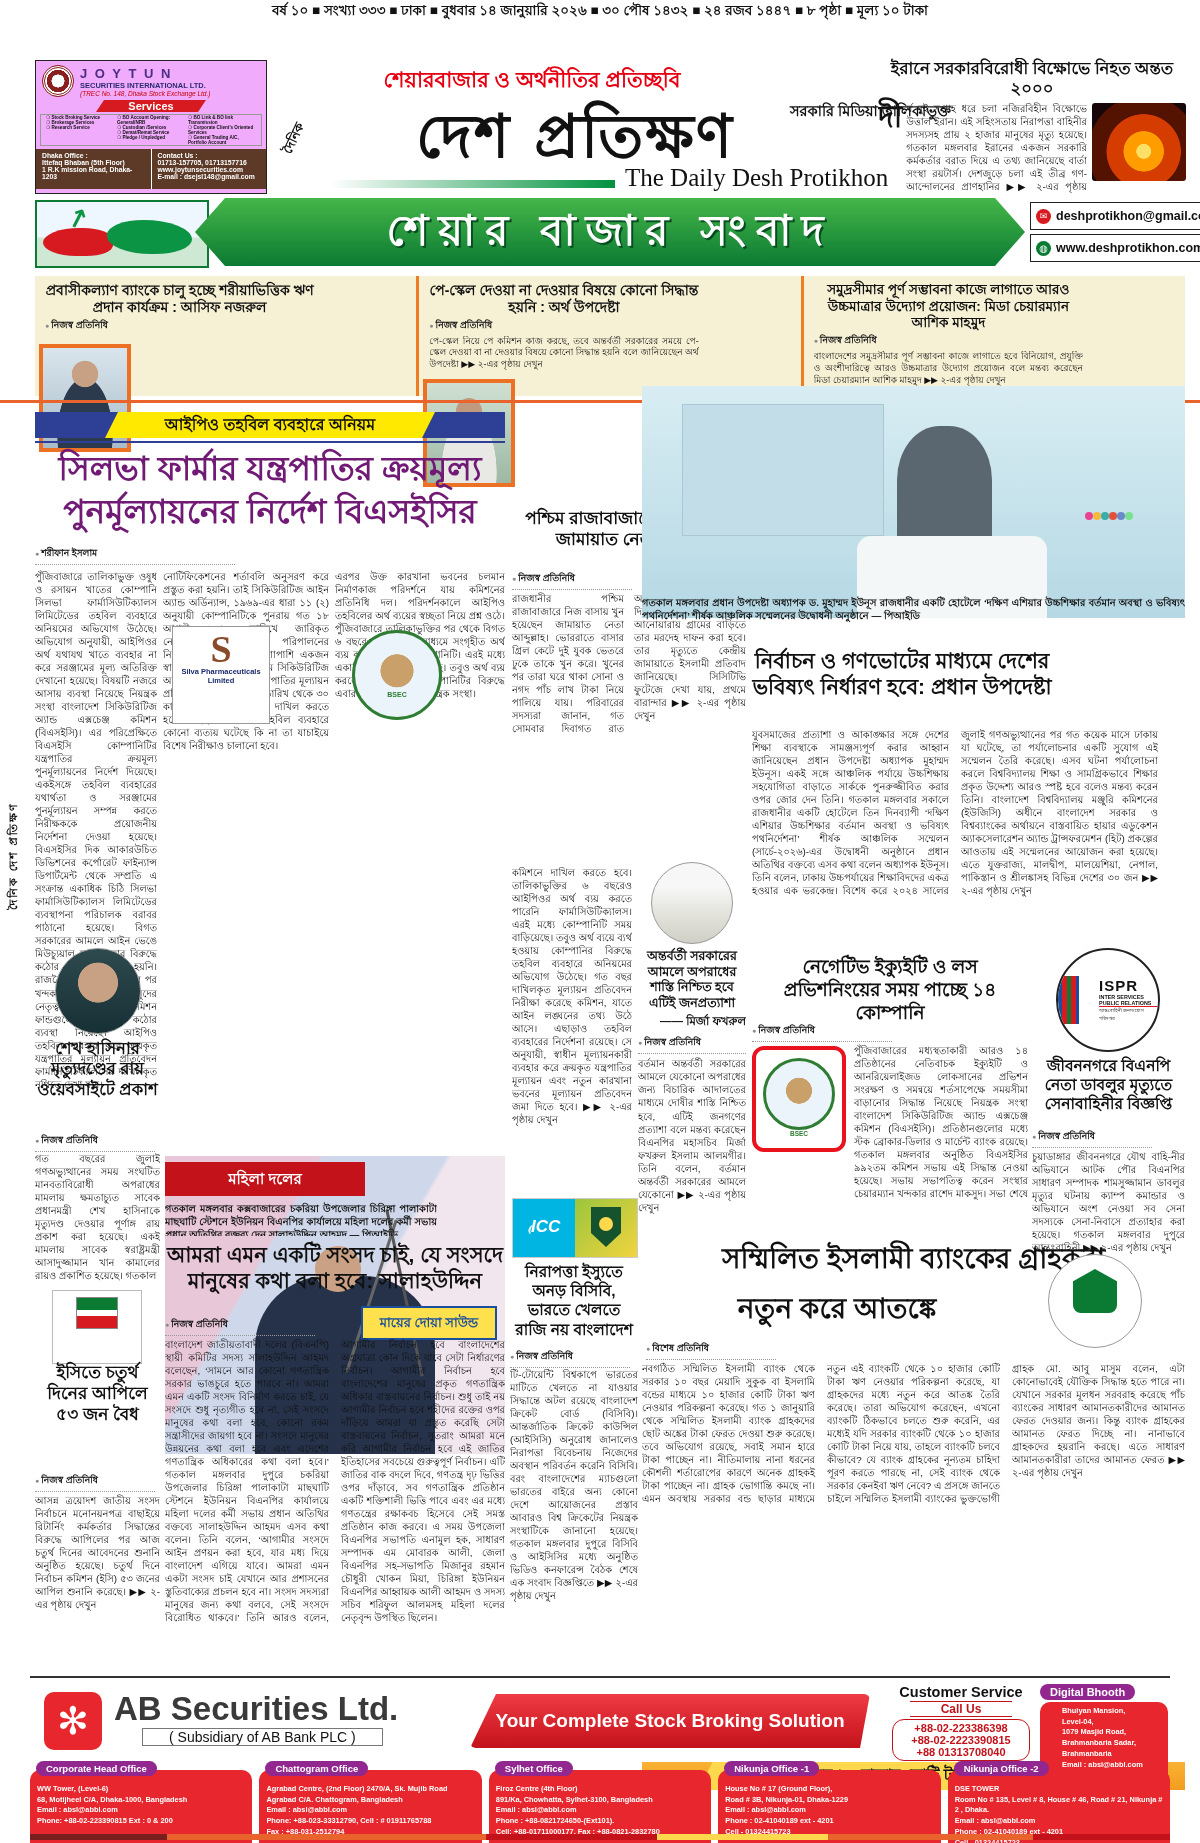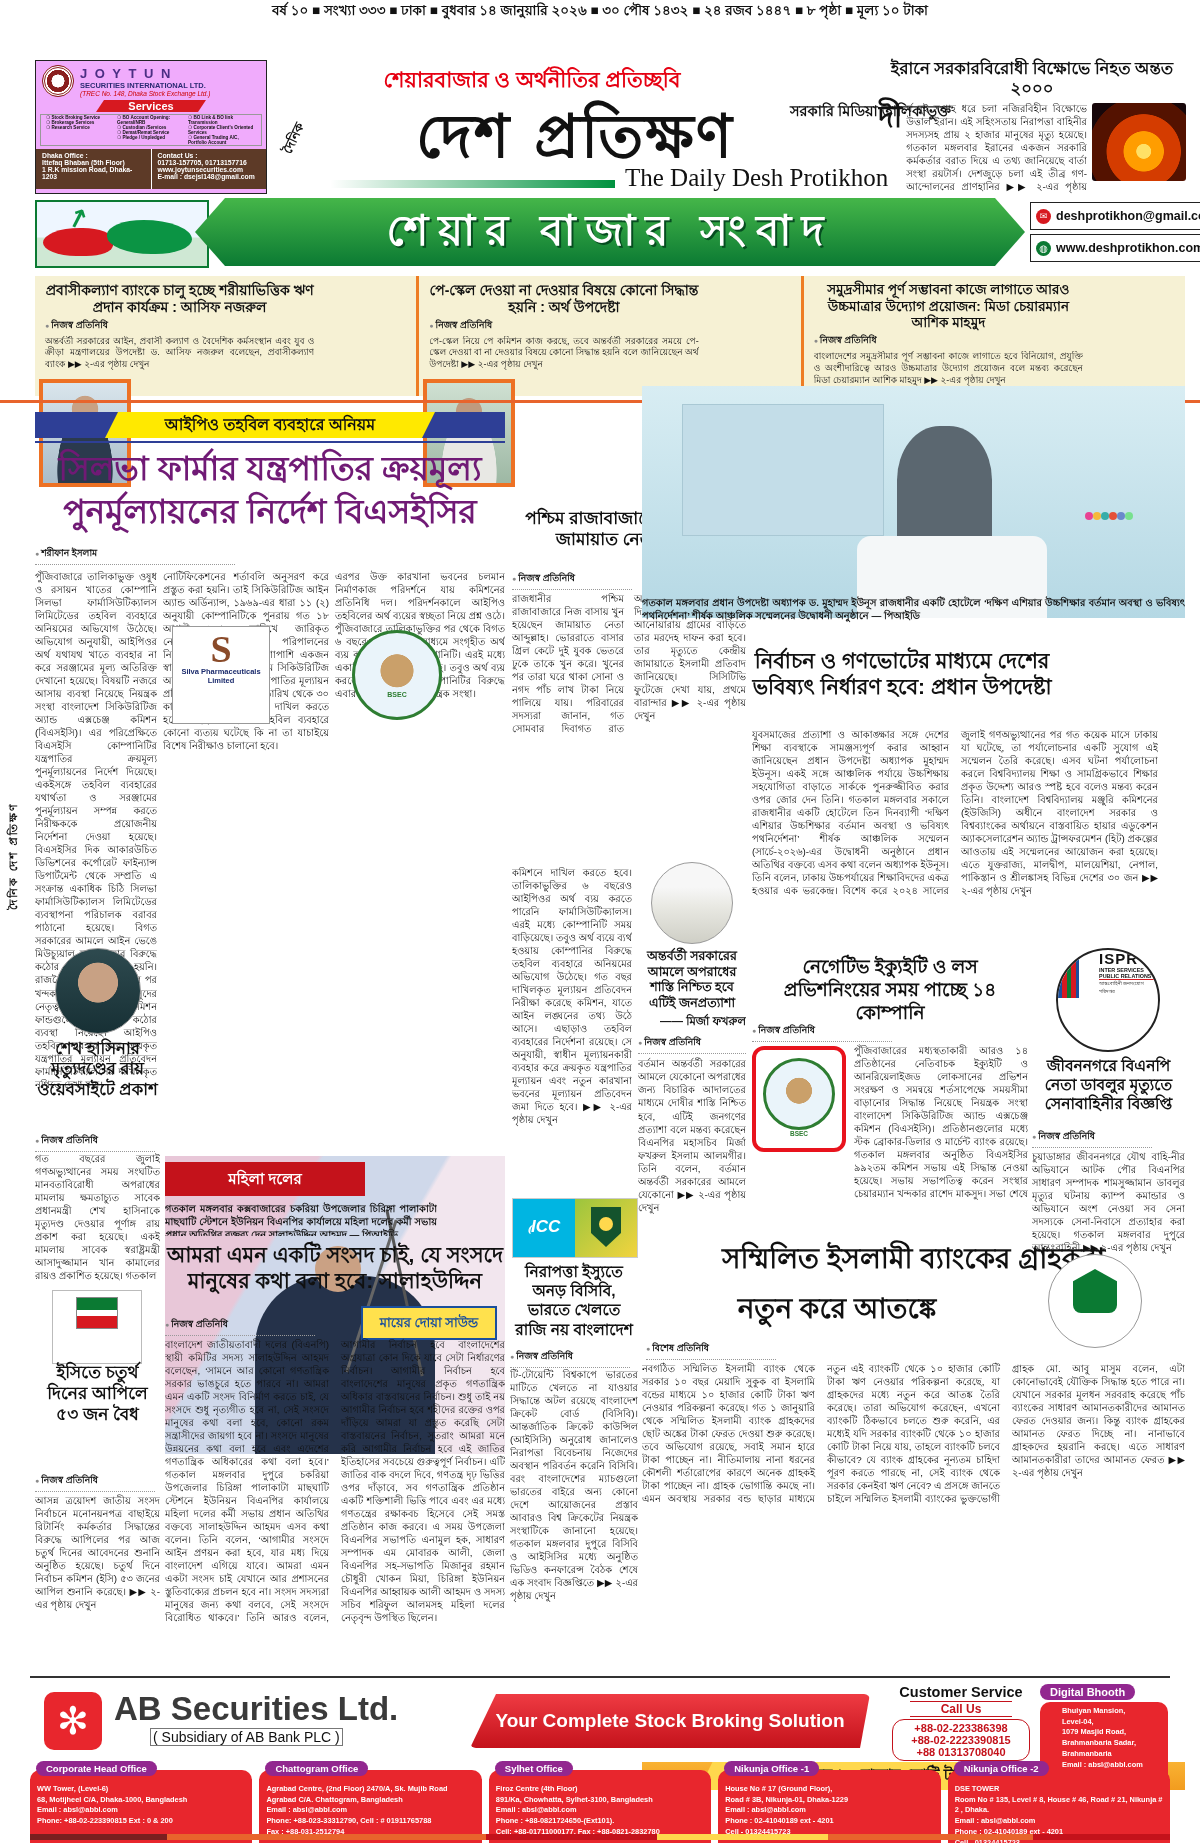--- a/index.html
+++ b/index.html
@@ -94,21 +94,20 @@
   <div class="a" style="left:995px;top:36px;width:190px;height:26px;border:1.5px solid #222;background:#fff;display:flex;align-items:center;padding:0 5px;font-weight:bold;font-size:12.5px">
     <span class="dot c" style="width:15px;height:15px;background:#0b7a33;color:#fff;font-size:10px;line-height:15px;margin-right:5px">◍</span>
     <span>www.deshprotikhon.com</span>
   </div>
 </div>
 
 <div class="a" style="left:35px;top:276px;width:1150px;height:120px;background:#f6f1d4;display:flex">
   <div style="flex:1;position:relative;padding:6px 102px 4px 10px">
     <div class="hl" style="font-size:14px">প্রবাসীকল্যাণ ব্যাংকে চালু হচ্ছে শরীয়াভিত্তিক ঋণ প্রদান কার্যক্রম : আসিফ নজরুল</div>
     <div class="rp" style="border:none;margin:0">নিজস্ব প্রতিনিধি</div>
-    <div class="sm">অন্তর্বর্তী সরকারের আইন, প্রবাসী কল্যাণ ও বৈদেশিক কর্মসংস্থান এবং যুব ও ক্রীড়া মন্ত্রণালয়ের উপদেষ্টা ড. আসিফ নজরুল বলেছেন, প্রবাসীকল্যাণ ব্যাংক  ▶▶ ২-এর পৃষ্ঠায় দেখুন</div>
     <div class="a ph of port" style="right:6px;top:8px;width:84px;height:100px"></div>
   </div>
   <div style="width:3px;background:#ee7d24"></div>
   <div style="flex:1;position:relative;padding:6px 102px 4px 10px">
     <div class="hl" style="font-size:14px">পে-স্কেল দেওয়া না দেওয়ার বিষয়ে কোনো সিদ্ধান্ত হয়নি : অর্থ উপদেষ্টা</div>
     <div class="rp" style="border:none;margin:0">নিজস্ব প্রতিনিধি</div>
     <div class="sm">পে-স্কেল নিয়ে পে কমিশন কাজ করছে, তবে অন্তর্বর্তী সরকারের সময়ে পে-স্কেল দেওয়া বা না দেওয়ার বিষয়ে কোনো সিদ্ধান্ত হয়নি বলে জানিয়েছেন অর্থ উপদেষ্টা  ▶▶ ২-এর পৃষ্ঠায় দেখুন</div>
     <div class="a ph of port2" style="right:6px;top:8px;width:84px;height:100px"></div>
   </div>
   <div style="width:3px;background:#ee7d24"></div>
@@ -173,21 +172,21 @@
 <div class="a hl" style="left:752px;top:956px;width:276px;font-size:18.5px">নেগেটিভ ইক্যুইটি ও লস প্রভিশনিংয়ের সময় পাচ্ছে ১৪ কোম্পানি</div>
 <div class="a rp" style="left:752px;top:1022px;width:140px">নিজস্ব প্রতিনিধি</div>
 <div class="a" style="left:752px;top:1044px;width:276px;height:156px;overflow:hidden">
   <div class="ph c" style="float:left;width:86px;height:98px;border:4px solid #e8131d;border-radius:12px;margin:2px 8px 2px 0;background:#fff">
     <div class="circ" style="width:66px;height:66px;margin:8px auto 0;border:3px solid #2e7d32;background:radial-gradient(circle at 50% 45%,#caa06a 0 26%,#eaf4fa 27%)"></div>
     <div style="font-size:6.5px;font-weight:bold;color:#2e7d32">BSEC</div>
   </div>
   <div class="bd">পুঁজিবাজারের মধ্যস্থতাকারী আরও ১৪ প্রতিষ্ঠানের নেতিবাচক ইক্যুইটি ও আনরিয়েলাইজড লোকসানের প্রভিশন সংরক্ষণ ও সমন্বয়ে শর্তসাপেক্ষে সময়সীমা বাড়ানোর সিদ্ধান্ত নিয়েছে নিয়ন্ত্রক সংস্থা বাংলাদেশ সিকিউরিটিজ অ্যান্ড এক্সচেঞ্জ কমিশন (বিএসইসি)। প্রতিষ্ঠানগুলোর মধ্যে স্টক ব্রোকার-ডিলার ও মার্চেন্ট ব্যাংক রয়েছে। গতকাল মঙ্গলবার অনুষ্ঠিত বিএসইসির ৯৯২তম কমিশন সভায় এই সিদ্ধান্ত নেওয়া হয়েছে। সভায় সভাপতিত্ব করেন সংস্থার চেয়ারম্যান খন্দকার রাশেদ মাকসুদ। সভা শেষে বিএসইসির পরিচালক ও মুখপাত্র মো. আবুল কালাম স্বাক্ষরিত এক বিজ্ঞপ্তিতে এ তথ্য জানানো হয়। প্রতিষ্ঠানগুলো হলো: কমার্স ব্যাংক সিকিউরিটিজ অ্যান্ড ইনভেস্টমেন্ট লিমিটেড, ফার ইস্ট শেয়ার অ্যান্ড  ▶▶ ২-এর পৃষ্ঠায় দেখুন</div>
 </div>
 
-<div class="a circ" style="left:1056px;top:948px;width:100px;height:100px;border:2px solid #222;background:#fff;display:flex;align-items:flex-start;justify-content:center;gap:20px">
+<div class="a circ" style="left:1056px;top:948px;width:100px;height:100px;border:2px solid #222;background:#fff;display:flex;align-items:center;justify-content:center;gap:20px">
   <span style="width:22px;height:48px;background:repeating-linear-gradient(90deg,#1b4f9c 0 4px,#d71920 4px 9px,#0b7a33 9px 13px,#d71920 13px 18px,#1b4f9c 18px 22px)"></span>
   <span>
     <span style="display:block;font-weight:900;font-size:15px;letter-spacing:1px">ISPR</span>
     <span style="display:block;font-size:5.4px;font-weight:bold">INTER SERVICES</span>
     <span style="display:block;font-size:5.4px;font-weight:bold;border-bottom:1px solid #d71920">PUBLIC RELATIONS</span>
     <span style="display:block;font-size:4.6px">আন্তঃবাহিনী জনসংযোগ পরিদপ্তর</span>
   </span>
 </div>
 <div class="a hl" style="left:1032px;top:1056px;width:153px;font-size:15.5px">জীবননগরে বিএনপি নেতা ডাবলুর মৃত্যুতে সেনাবাহিনীর বিজ্ঞপ্তি</div>
 <div class="a rp" style="left:1032px;top:1128px;width:120px">নিজস্ব প্রতিনিধি</div>
@@ -238,21 +237,21 @@
 </div>
 <div class="a rp" style="left:646px;top:1340px;width:130px">বিশেষ প্রতিনিধি</div>
 <div class="a bd" style="left:642px;top:1362px;width:543px;height:302px;column-count:3;column-gap:12px">নবগঠিত সম্মিলিত ইসলামী ব্যাংক থেকে সরকার ১০ বছর মেয়াদি সুকুক বা ইসলামি বন্ডের মাধ্যমে ১০ হাজার কোটি টাকা ঋণ নেওয়ার পরিকল্পনা করেছে। গত ১ জানুয়ারি থেকে সম্মিলিত ইসলামী ব্যাংক গ্রাহকদের ছোট অঙ্কের টাকা ফেরত দেওয়া শুরু করেছে। তবে অভিযোগ রয়েছে, সবাই সমান হারে টাকা পাচ্ছেন না। নীতিমালায় নানা ধরনের কৌশলী শর্তারোপের কারণে অনেক গ্রাহকই টাকা পাচ্ছেন না। গ্রাহক ভোগান্তি কমছে না। এমন অবস্থায় সরকার বন্ড ছাড়ার মাধ্যমে নতুন এই ব্যাংকটি থেকে ১০ হাজার কোটি টাকা ঋণ নেওয়ার পরিকল্পনা করেছে, যা গ্রাহকদের মধ্যে নতুন করে আতঙ্ক তৈরি করেছে। তারা অভিযোগ করেছেন, এখনো ব্যাংকটি ঠিকভাবে চলতে শুরু করেনি, এর মধ্যেই যদি সরকার ব্যাংকটি থেকে ১০ হাজার কোটি টাকা নিয়ে যায়, তাহলে ব্যাংকটি চলবে কীভাবে? যে ব্যাংক গ্রাহকের নূন্যতম চাহিদা পূরণ করতে পারছে না, সেই ব্যাংক থেকে সরকার কেনইবা ঋণ নেবে? এ প্রসঙ্গে জানতে চাইলে সম্মিলিত ইসলামী ব্যাংকের ভুক্তভোগী গ্রাহক মো. আবু মাসুম বলেন, এটা কোনোভাবেই যৌক্তিক সিদ্ধান্ত হতে পারে না। যেখানে সরকার মূলধন সরবরাহ করেছে পাঁচ ব্যাংকের সাধারণ আমানতকারীদের আমানত ফেরত দেওয়ার জন্য। কিন্তু ব্যাংক গ্রাহকের আমানত ফেরত দিচ্ছে না। নানাভাবে গ্রাহকদের হয়রানি করছে। এতে সাধারণ আমানতকারীরা তাদের আমানত ফেরত  ▶▶ ২-এর পৃষ্ঠায় দেখুন</div>
 
 <div class="a vtx" style="left:4px;top:660px;height:250px">দৈনিক দেশ প্রতিক্ষণ</div>
 
 <div class="a" style="left:30px;top:1676px;width:1140px;height:156px;border-top:2px solid #333">
   <div class="a redbox c" style="left:14px;top:14px;width:58px;height:58px;font-size:38px;line-height:58px">✻</div>
   <div class="a" style="left:84px;top:12px;width:380px">
     <div style="font-size:33px;font-weight:bold;color:#3a3a3a">AB Securities Ltd.</div>
-    <div class="c" style="font-size:14px;border:1px solid #777;display:inline-block;padding:0 2px;margin-left:36px">( Subsidiary of AB Bank PLC )</div>
+    <div class="c" style="font-size:14px;border:1px solid #777;display:inline-block;padding:0 26px;margin-left:28px">( Subsidiary of AB Bank PLC )</div>
   </div>
   <div class="a c" style="left:440px;top:16px;width:400px;height:54px;background:linear-gradient(180deg,#ef3b43,#c4121b);clip-path:polygon(26px 0,100% 0,calc(100% - 10px) 100%,0 100%);color:#fff;font-weight:bold;font-size:19px;line-height:54px;border-radius:6px">Your Complete Stock Broking Solution</div>
   <div class="a c" style="left:862px;top:6px;width:138px">
     <div style="font-weight:bold;font-size:14.5px">Customer Service</div>
     <div style="color:#c4121b;font-weight:bold;font-size:12px;border-top:1px solid #c4121b;border-bottom:1px solid #c4121b;margin:1px 18px">Call Us</div>
     <div class="pre" style="border:1.5px solid #c4121b;border-radius:12px;color:#c4121b;font-weight:bold;font-size:11px;padding:2px 0;margin-top:2px">+88-02-223386398
 +88-02-2223390815
 +88 01313708040</div>
   </div>
   <div class="a" style="left:1010px;top:4px;width:128px">

